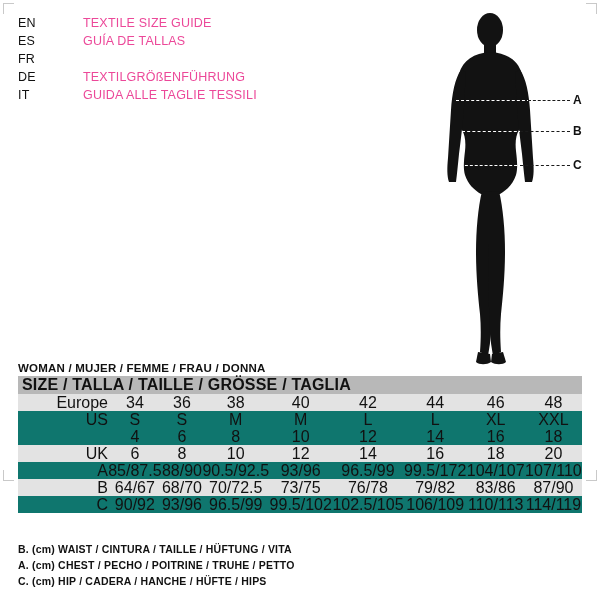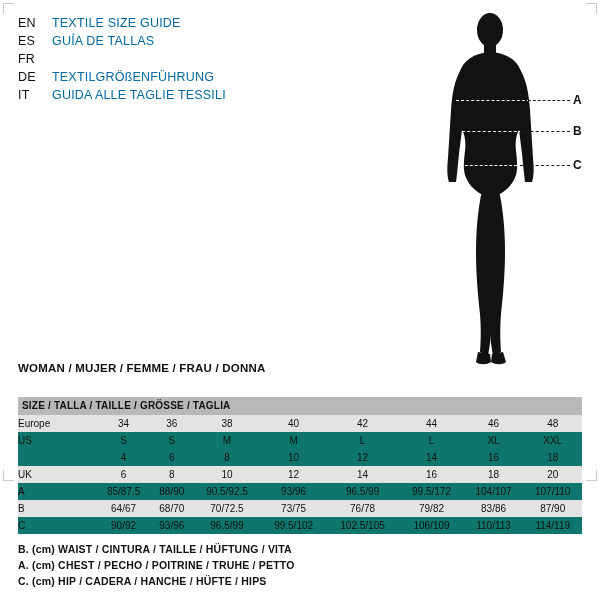--- a/index.html
+++ b/index.html
@@ -37,22 +37,23 @@
   }
   .lang-code {
     width: 34px;
     font-size: 12.5px;
     letter-spacing: 0.2px;
     color: #111;
   }
   .lang-text {
     font-size: 12.5px;
     letter-spacing: 0.2px;
-    color: #0369a1;
+    color: #ec4899;
     white-space: nowrap;
+    margin-left: 31px;
   }
 
   
   .figure-wrap {
     position: absolute;
     top: 8px;
     left: 408px;
     width: 190px;
     height: 365px;
   }
@@ -80,36 +81,36 @@
     left: 18px;
     top: 362px;
     font-size: 11.5px;
     font-weight: bold;
     letter-spacing: 0.2px;
     color: #111;
   }
   table.size-table {
     position: absolute;
     left: 18px;
-    top: 397px;
+    top: 376px;
     width: 564px;
     border-collapse: collapse;
-    font-size: 10px;
+    font-size: 16px;
     color: #111;
   }
   table.size-table td {
     padding: 0;
     height: 17px;
     line-height: 17px;
     text-align: center;
     white-space: nowrap;
   }
   table.size-table td.lbl {
-    text-align: left;
-    padding-left: 0;
+    text-align: right;
+    padding-left: 12px;
     width: 78px;
   }
   tr.head td {
     background: #b8b8b8;
     font-weight: bold;
     text-align: left;
     padding-left: 4px;
     height: 18px;
     line-height: 18px;
     letter-spacing: 0.2px;

